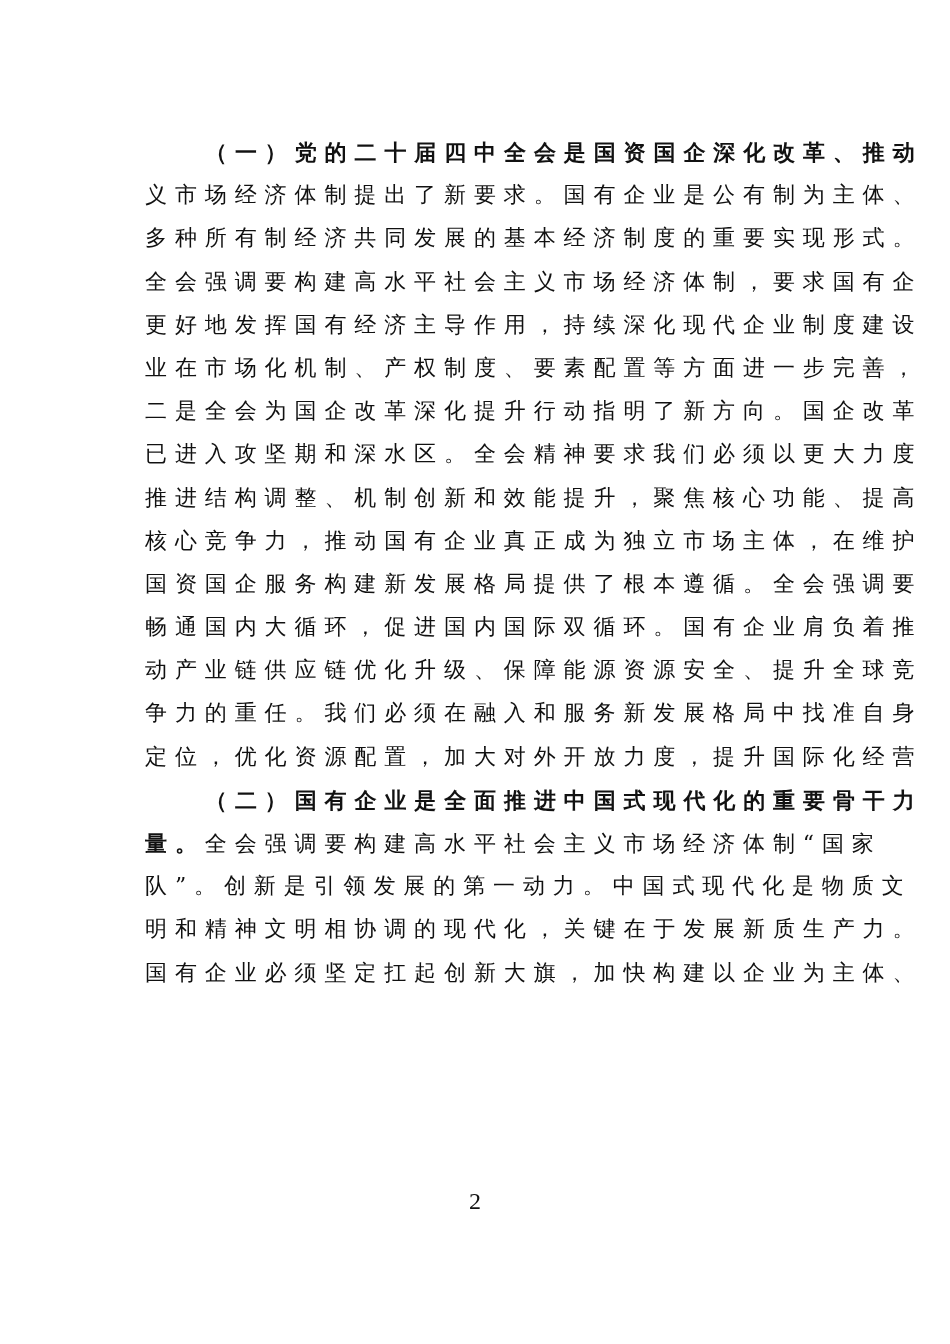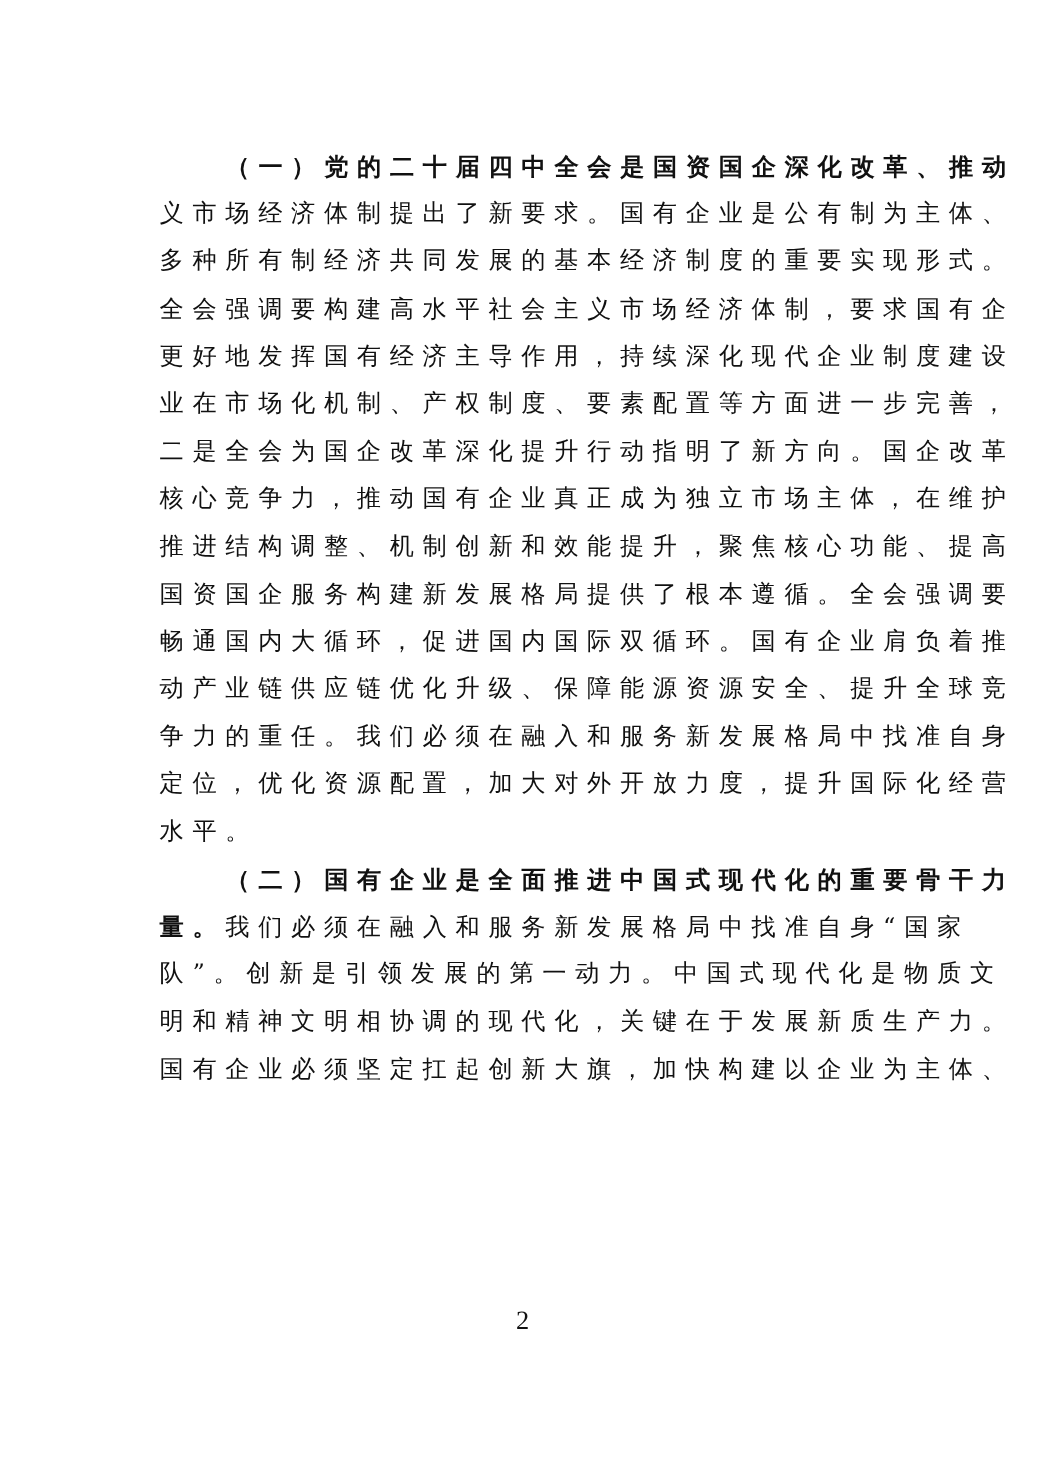--- a/index.html
+++ b/index.html
@@ -25,30 +25,30 @@
 <div class="page">
   <div class="text-block">
 
     <div class="line indent"><span class="bold">（一）党的二十届四中全会是国资国企深化改革、推动</span><span></span></div>
     <div class="line"><span>义市场经济体制提出了新要求。国有企业是公有制为主体、</span></div>
     <div class="line"><span>多种所有制经济共同发展的基本经济制度的重要实现形式。</span></div>
     <div class="line"><span>全会强调要构建高水平社会主义市场经济体制，要求国有企</span></div>
     <div class="line"><span>更好地发挥国有经济主导作用，持续深化现代企业制度建设</span></div>
     <div class="line"><span>业在市场化机制、产权制度、要素配置等方面进一步完善，</span></div>
     <div class="line"><span>二是全会为国企改革深化提升行动指明了新方向。国企改革</span></div>
+    <div class="line"><span>已进入攻坚期和深水区。全会精神要求我们必须以更大力度</span></div>
+    <div class="line"><span>推进结构调整、机制创新和效能提升，聚焦核心功能、提高</span></div>
     <div class="line"><span>核心竞争力，推动国有企业真正成为独立市场主体，在维护</span></div>
-    <div class="line"><span>推进结构调整、机制创新和效能提升，聚焦核心功能、提高</span></div>
     <div class="line"><span>国资国企服务构建新发展格局提供了根本遵循。全会强调要</span></div>
     <div class="line"><span>畅通国内大循环，促进国内国际双循环。国有企业肩负着推</span></div>
     <div class="line"><span>动产业链供应链优化升级、保障能源资源安全、提升全球竞</span></div>
     <div class="line"><span>争力的重任。我们必须在融入和服务新发展格局中找准自身</span></div>
     <div class="line"><span>定位，优化资源配置，加大对外开放力度，提升国际化经营</span></div>
-    <div class="line"><span>水平。</span></div>
 
     <div class="line indent"><span class="bold">（二）国有企业是全面推进中国式现代化的重要骨干力</span><span></span></div>
-    <div class="line"><span class="bold">量。</span><span>我们必须在融入和服务新发展格局中找准自身“国家</span></div>
+    <div class="line"><span class="bold">量。</span><span>全会强调要构建高水平社会主义市场经济体制“国家</span></div>
     <div class="line"><span>队”。创新是引领发展的第一动力。中国式现代化是物质文</span></div>
     <div class="line"><span>明和精神文明相协调的现代化，关键在于发展新质生产力。</span></div>
     <div class="line"><span>国有企业必须坚定扛起创新大旗，加快构建以企业为主体、</span></div>
   </div>
 
   <div class="page-number">2</div>
 </div>
 
 </body></html>

